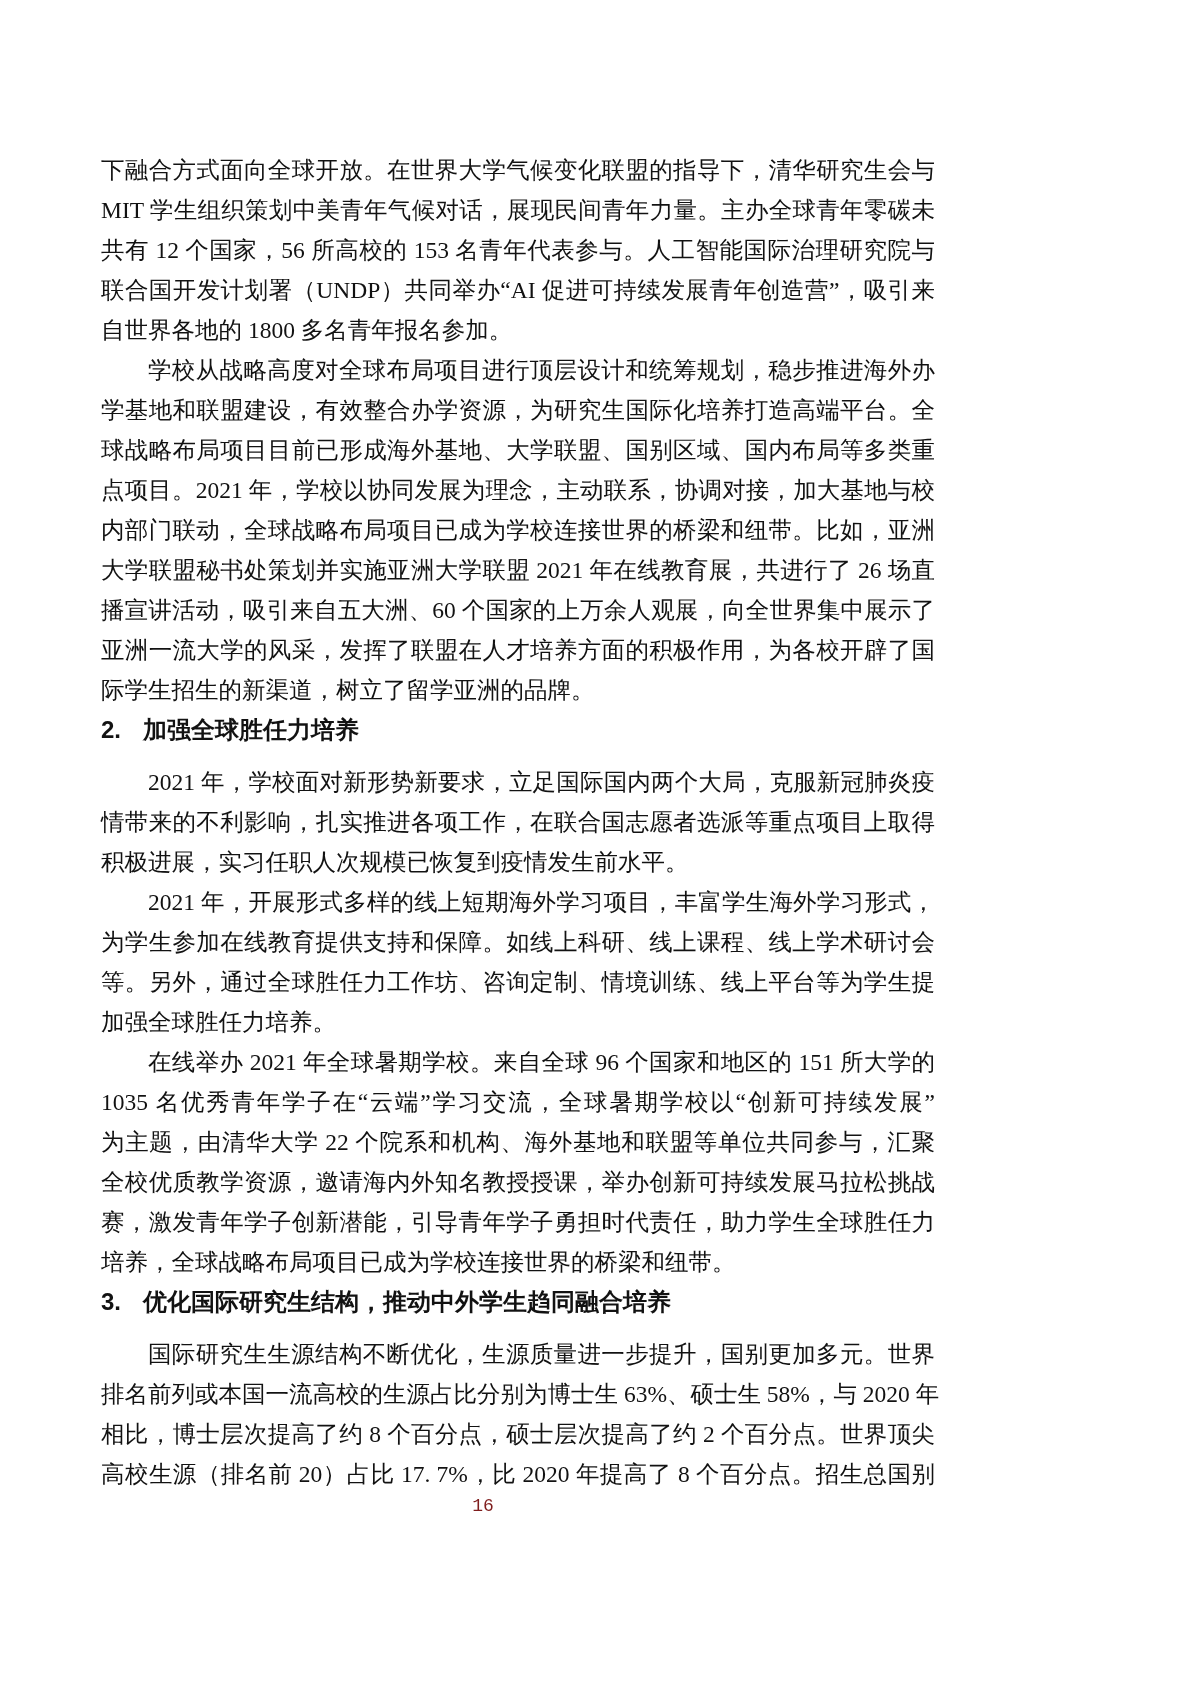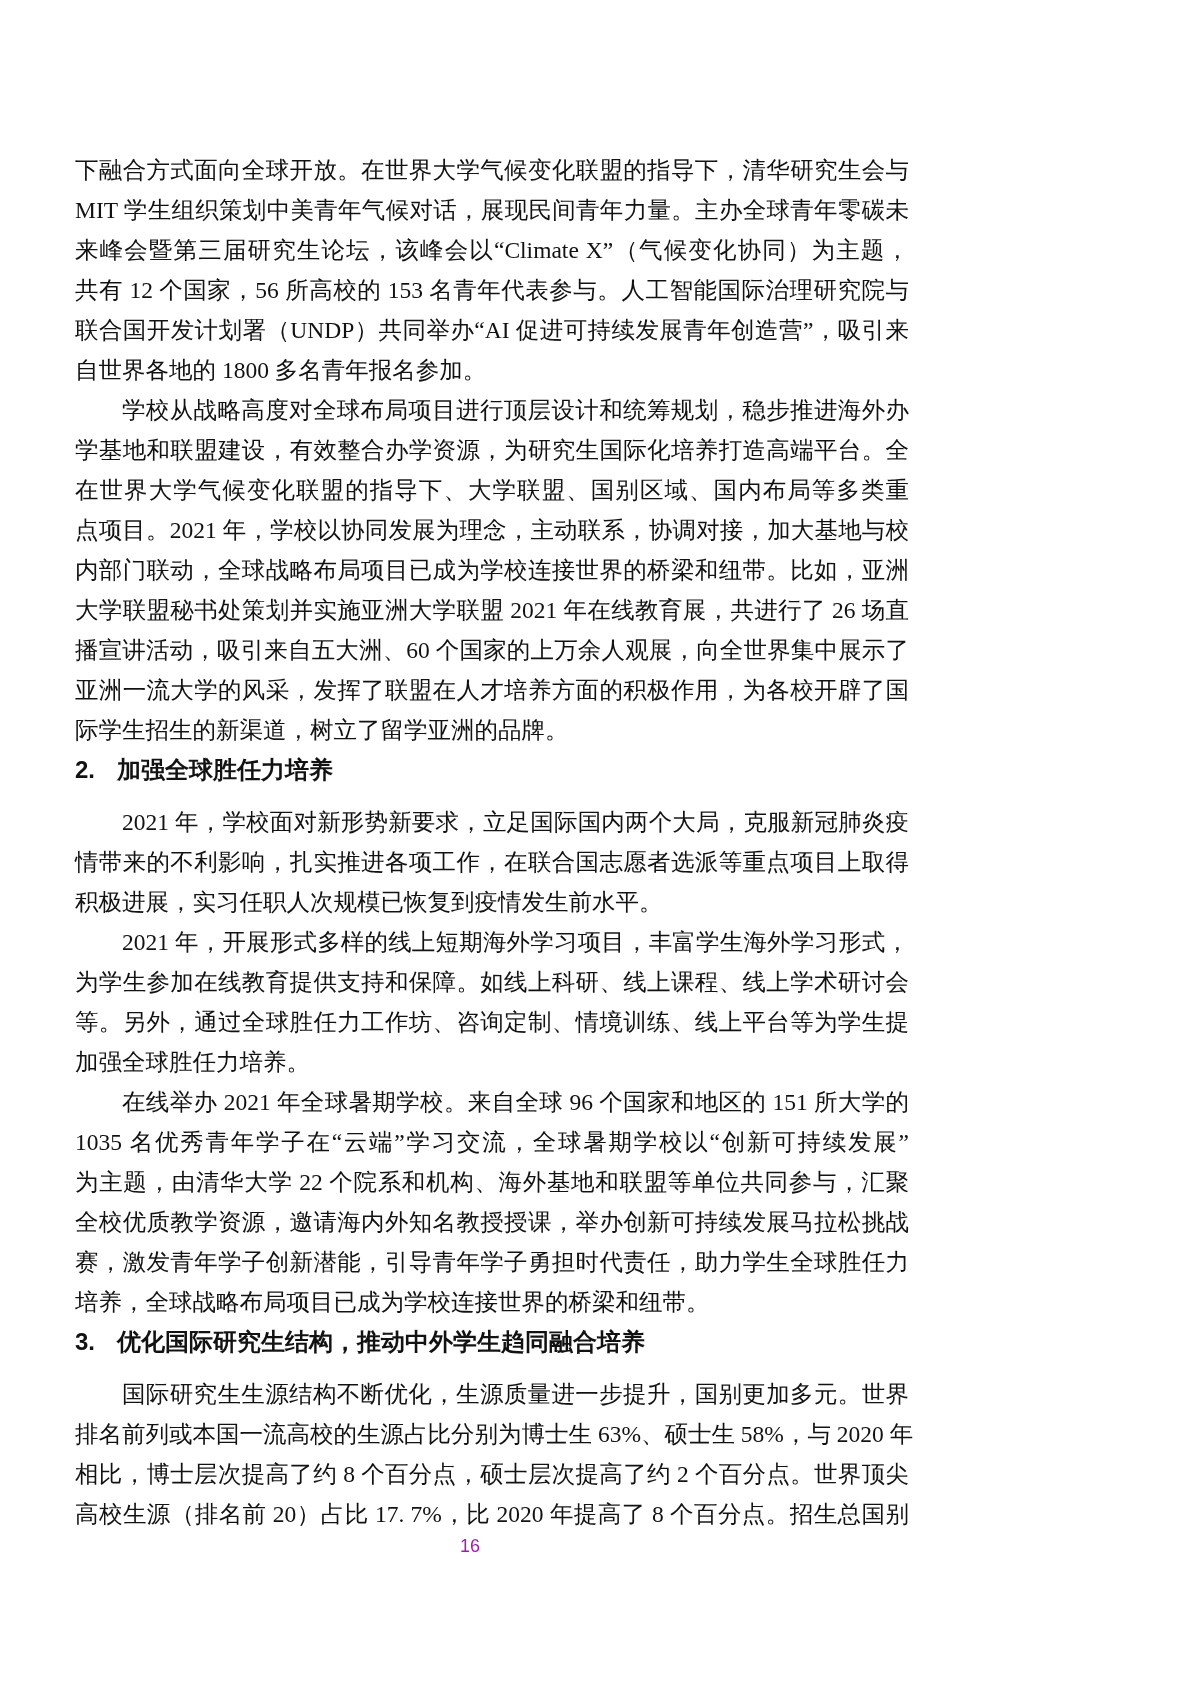--- a/index.html
+++ b/index.html
@@ -6,21 +6,21 @@
     margin: 0;
     padding: 0;
     background: #ffffff;
   }
   .page {
     position: relative;
     width: 1044px;
     height: 1684px;
     background: #ffffff;
     box-sizing: border-box;
-    padding: 150px 179px 0 75px;
+    padding: 150px 179px 0 101px;
     overflow: hidden;
     color: #121212;
   }
   .doc-body {
     width: 834px;
   }
   .line {
     height: 40px;
     line-height: 40px;
     font-size: 23.5px;
@@ -48,38 +48,37 @@
   }
   .line.heading .num {
     display: inline-block;
     width: 42px;
   }
   .page-num {
     height: 24px;
     line-height: 24px;
     text-align: center;
     font-size: 18px;
-    font-family: Liberation Sans, sans-serif;
-    color: #a21caf;
+    font-family: Liberation Mono, monospace;
+    color: #7f1d1d;
   }
 </style>
 </head>
 <body>
 
 <div class="page">
   <div class="doc-body">
       <div class="line">下融合方式面向全球开放。在世界大学气候变化联盟的指导下，清华研究生会与</div>
       <div class="line">MIT 学生组织策划中美青年气候对话，展现民间青年力量。主办全球青年零碳未</div>
-      <div class="line">来峰会暨第三届研究生论坛，该峰会以“Climate X”（气候变化协同）为主题，</div>
       <div class="line">共有 12 个国家，56 所高校的 153 名青年代表参与。人工智能国际治理研究院与</div>
       <div class="line">联合国开发计划署（UNDP）共同举办“AI 促进可持续发展青年创造营”，吸引来</div>
       <div class="line end">自世界各地的 1800 多名青年报名参加。</div>
       <div class="line indent">学校从战略高度对全球布局项目进行顶层设计和统筹规划，稳步推进海外办</div>
       <div class="line">学基地和联盟建设，有效整合办学资源，为研究生国际化培养打造高端平台。全</div>
-      <div class="line">在世界大学气候变化联盟的指导下、大学联盟、国别区域、国内布局等多类重</div>
+      <div class="line">球战略布局项目目前已形成海外基地、大学联盟、国别区域、国内布局等多类重</div>
       <div class="line">点项目。2021 年，学校以协同发展为理念，主动联系，协调对接，加大基地与校</div>
       <div class="line">内部门联动，全球战略布局项目已成为学校连接世界的桥梁和纽带。比如，亚洲</div>
       <div class="line">大学联盟秘书处策划并实施亚洲大学联盟 2021 年在线教育展，共进行了 26 场直</div>
       <div class="line">播宣讲活动，吸引来自五大洲、60 个国家的上万余人观展，向全世界集中展示了</div>
       <div class="line">亚洲一流大学的风采，发挥了联盟在人才培养方面的积极作用，为各校开辟了国</div>
       <div class="line end">际学生招生的新渠道，树立了留学亚洲的品牌。</div>
       <div class="line heading"><span class="num">2.</span><span>加强全球胜任力培养</span></div>
       <div class="line indent">2021 年，学校面对新形势新要求，立足国际国内两个大局，克服新冠肺炎疫</div>
       <div class="line">情带来的不利影响，扎实推进各项工作，在联合国志愿者选派等重点项目上取得</div>
       <div class="line end">积极进展，实习任职人次规模已恢复到疫情发生前水平。</div>

